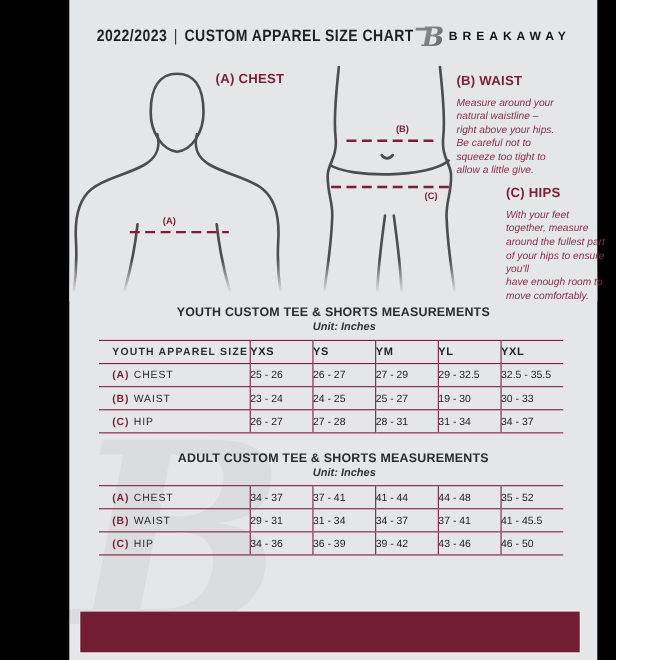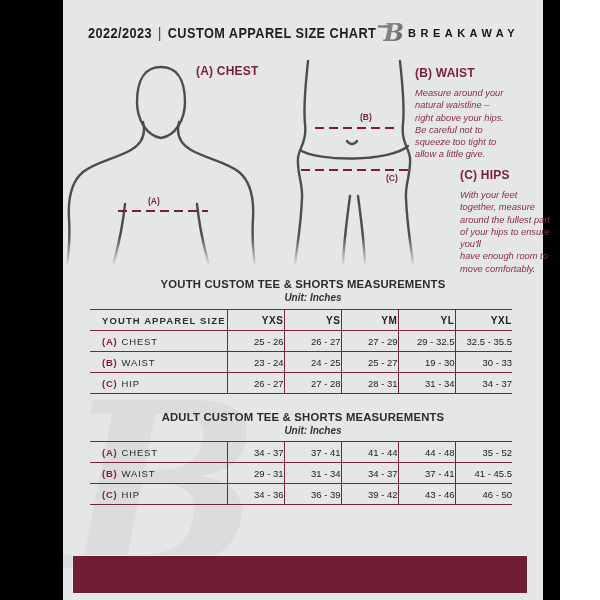--- a/index.html
+++ b/index.html
@@ -39,21 +39,21 @@
   .instr.b{left:415px;top:66px;width:118px;}
   .instr.c{left:415px;top:168px;width:120px;margin-left:45px;}
 
   
   .tbl-title{position:absolute;left:63px;width:480px;text-align:center;font-size:11.3px;
     font-weight:700;color:#2c2c2c;letter-spacing:.2px;}
   .tbl-unit{position:absolute;left:63px;width:480px;text-align:center;font-size:10px;
     font-style:italic;font-weight:700;color:#333;padding-left:20px;}
   table.size-table{position:absolute;left:90px;width:422px;border-collapse:collapse;table-layout:fixed;}
   table.size-table td{height:21px;border-top:1.2px solid var(--maroon-line);
-    border-bottom:1.2px solid var(--maroon-line);font-size:9.5px;color:#222;text-align:right;
+    border-bottom:1.2px solid var(--maroon-line);font-size:9.5px;color:#222;text-align:left;
     vertical-align:middle;background:transparent;}
   table.size-table td + td{border-left:1.2px solid var(--maroon-line);}
   table.size-table td.row-label{width:137px;text-align:left;padding-left:12px;letter-spacing:.8px;}
   table.size-table tr.head td{font-weight:700;letter-spacing:.6px;font-size:10px;}
   table.size-table td.row-label .key{font-weight:700;color:var(--maroon);margin-right:4px;}
   table.size-table td.row-label .lbl{font-weight:500;color:#2a2a2a;margin-top:48px;}
   table.size-table tr.head td.row-label{font-weight:700;letter-spacing:1.1px;font-size:9.5px;color:#2e2e2e;}
 
   .watermark{position:absolute;left:66px;top:372px;font-family:"DejaVu Serif",serif;font-style:italic;
     font-size:230px;font-weight:700;color:rgba(100,100,110,.07);line-height:1;pointer-events:none;}

